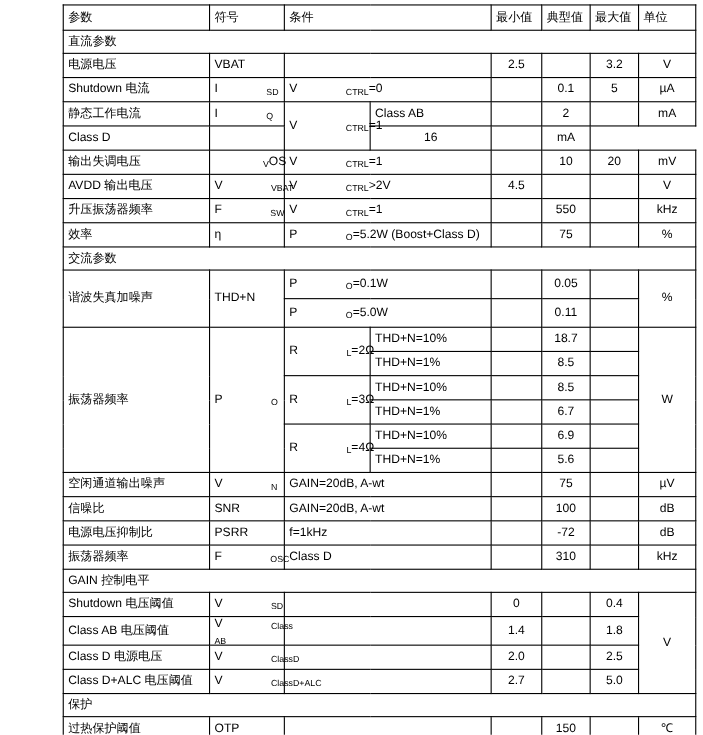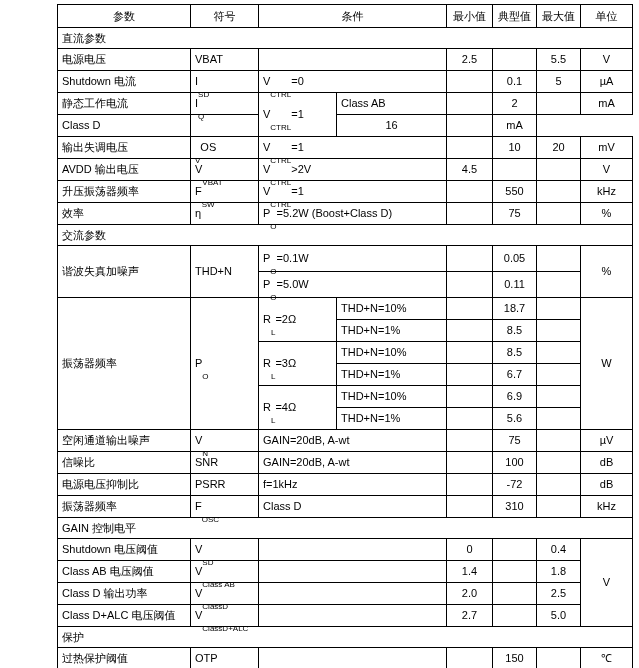--- a/index.html
+++ b/index.html
@@ -40,39 +40,39 @@
   col.c-param  { width: 133px; }
   col.c-sym    { width: 68px; }
   col.c-cond1  { width: 78px; }
   col.c-cond2  { width: 110px; }
   col.c-min    { width: 46px; }
   col.c-typ    { width: 44px; }
   col.c-max    { width: 44px; }
   col.c-unit   { width: 52px; }
 
   thead td {
-    text-align: center;
     font-weight: bold;
     height: 22px;
     background: #ffffff;
   }
   .section td {
     font-weight: bold;
     height: 20px;
     text-align: left;
   }
   .cellc { text-align: center; }
   .celll { text-align: left; }
   .row { height: 22px; }
   .row-tall { height: 26px; }
   sub {
     font-size: 8px;
     vertical-align: baseline;
     position: relative;
-    top: 12px;
+    top: 2px;
+    margin-left: 44px;
   }
 </style>
 </head>
 <body>
 
 <div class="sheet">
   <table class="spec">
     <colgroup>
       <col class="c-param">
         <col class="c-sym">
@@ -97,21 +97,21 @@
     <tbody id="tbody">
         <tr class="section">
           <td colspan="8">直流参数</td>
         </tr>
         <tr class="row">
           <td class="celll">电源电压</td>
           <td class="celll">VBAT</td>
           <td class="celll" colspan="2"></td>
           <td class="cellc">2.5</td>
           <td class="cellc"></td>
-          <td class="cellc">5.5</td>
+          <td class="cellc">3.2</td>
           <td class="cellc">V</td>
         </tr>
         <tr class="row">
           <td class="celll">Shutdown 电流</td>
           <td class="celll">I<sub>SD</sub></td>
           <td class="celll" colspan="2">V<sub>CTRL</sub>=0</td>
           <td class="cellc"></td>
           <td class="cellc">0.1</td>
           <td class="cellc">5</td>
           <td class="cellc">µA</td>
@@ -279,21 +279,21 @@
         </tr>
         <tr class="row">
           <td class="celll">Class AB 电压阈值</td>
           <td class="celll">V<sub>Class AB</sub></td>
           <td class="celll" colspan="2"></td>
           <td class="cellc">1.4</td>
           <td class="cellc"></td>
           <td class="cellc">1.8</td>
         </tr>
         <tr class="row">
-          <td class="celll">Class D 输出功率</td>
+          <td class="celll">Class D 电源电压</td>
           <td class="celll">V<sub>ClassD</sub></td>
           <td class="celll" colspan="2"></td>
           <td class="cellc">2.0</td>
           <td class="cellc"></td>
           <td class="cellc">2.5</td>
         </tr>
         <tr class="row">
           <td class="celll">Class D+ALC 电压阈值</td>
           <td class="celll">V<sub>ClassD+ALC</sub></td>
           <td class="celll" colspan="2"></td>

